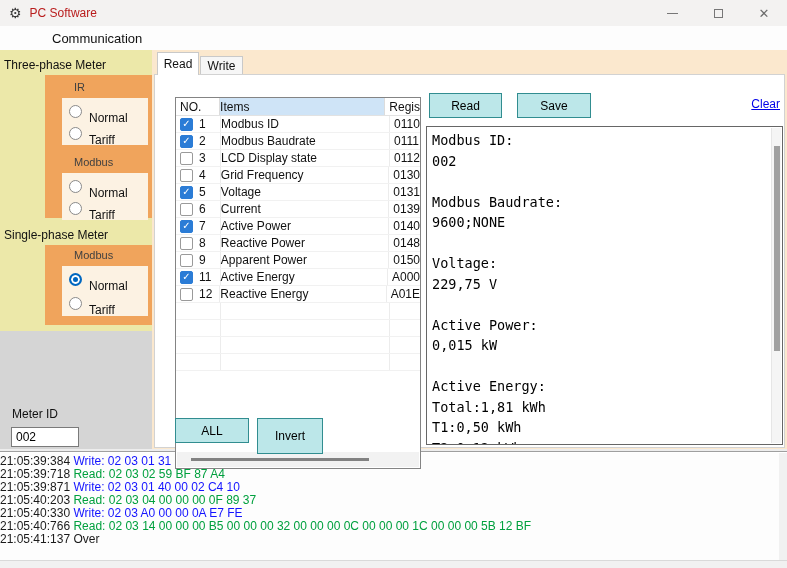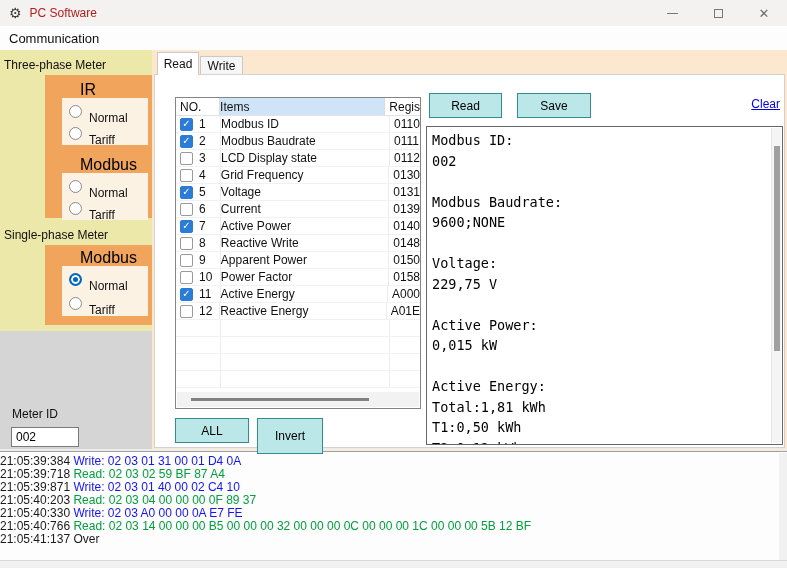--- a/index.html
+++ b/index.html
@@ -13,30 +13,30 @@
   .title-icon { margin-left:9px; font-size:14px; color:#3a3a3a; line-height:1; }
   .title-text { margin-left:8px; font-size:12px; color:#b91c1c; }
   .win-controls { position:absolute; right:0; top:0; height:26px; display:flex; }
   .win-btn { width:46px; height:26px; display:flex; align-items:center; justify-content:center; color:#777; }
   .min-glyph { width:11px; border-top:1px solid #777; }
   .max-glyph { width:9px; height:9px; border:1px solid #777; }
   .close-glyph { font-size:13px; color:#6c6c6c; line-height:1; }
 
   
   .menubar { position:absolute; left:0; top:26px; width:787px; height:24px;
-             background:#fdfdfd; display:flex; align-items:center; }
+             background:#fdfdfd; display:flex; align-items:center;padding-left:43px; }
   .menu-item { padding:0 9px; font-size:13px; color:#101010; }
 
   
   .sidebar { position:absolute; left:0; top:50px; width:152px; height:402px; }
   .sb-khaki { position:absolute; left:0; top:0; width:152px; height:281px; background:#ece8a9; }
   .sb-gray  { position:absolute; left:0; top:281px; width:152px; height:121px; background:#d5d5d5; }
   .sb-title { position:absolute; font-size:12px; color:#111; }
   .orange-panel { position:absolute; left:45px; width:107px; background:#f0a45c; }
-  .group-label { position:absolute; left:35px; font-size:16px; color:#000000; }
+  .group-label { position:absolute; left:29px; font-size:11px; color:#404040; }
   .lightbox { position:absolute; left:17px; width:86px; background:#fcf2e3; }
   .radio-row { display:flex; align-items:center; height:17px; margin:5px 0 0 7px; }
   .radio { width:13px; height:13px; border-radius:50%; border:1px solid #8a8a8a;
            background:#fff; flex:0 0 auto; }
   .radio.checked { border:2px solid #0067c0; background:#0067c0;
                    box-shadow: inset 0 0 0 2px #fff; }
   .radio-label { font-size:12px; color:#111; margin-left:7px;margin-top:12px; }
   .meter-label { position:absolute; left:12px; top:26px; font-size:12px; color:#111; }
   .meter-input { position:absolute; left:11px; top:46px; width:68px; height:20px;
                  border:1px solid #7a7a7a; font-size:12px; padding-left:4px;
@@ -46,21 +46,21 @@
   
   .main { position:absolute; left:152px; top:50px; width:635px; height:402px; background:#fbe8ce; }
   .tab { position:absolute; font-size:12px; color:#111; display:flex; align-items:center;
          justify-content:center; border:1px solid #c9c9c9; border-bottom:none; }
   .tab.active { left:5px; top:2px; width:42px; height:23px; background:#fff; z-index:3; }
   .tab.inactive { left:48px; top:6px; width:43px; height:18px; background:#f6f6f6; z-index:1; }
   .tabpage { position:absolute; left:2px; top:24px; width:631px; height:374px;
              background:#fff; border:1px solid #d2d2d2; z-index:2; }
 
   
-  .dtable { position:absolute; left:20px; top:22px; width:246px; height:312px;
+  .dtable { position:absolute; left:20px; top:22px; width:246px; height:372px;
             border:1px solid #848484; background:#fff; overflow:hidden; }
   .thead { display:flex; height:18px; align-items:center; font-size:12px; color:#111;
            border-bottom:1px solid #e2e2e2; }
   .col-no { width:44px; padding-left:4px; height:100%; display:flex; align-items:center; }
   .col-items { width:170px; padding-left:0; height:100%; display:flex; align-items:center;
                border-left:1px solid #ececec; border-right:1px solid #ececec; }
   .thead .col-items { background:#cfe4f7; border-left:1px solid #dcdcdc; border-right:1px solid #dcdcdc; }
   .col-reg { flex:1; padding-left:4px; height:100%; display:flex; align-items:center; }
   .trow { display:flex; height:17px; align-items:center; font-size:12px; color:#111;
           border-bottom:1px solid #f1f1f1; }
@@ -248,38 +248,30 @@
               <span>7</span>
             </div>
             <div class="col-items">Active Power</div>
             <div class="col-reg">0140</div>
           </div>
           <div class="trow">
             <div class="col-no">
               <span class="cb"></span>
               <span>8</span>
             </div>
-            <div class="col-items">Reactive Write</div>
+            <div class="col-items">Reactive Power</div>
             <div class="col-reg">0148</div>
           </div>
           <div class="trow">
             <div class="col-no">
               <span class="cb"></span>
               <span>9</span>
             </div>
             <div class="col-items">Apparent Power</div>
             <div class="col-reg">0150</div>
-          </div>
-          <div class="trow">
-            <div class="col-no">
-              <span class="cb"></span>
-              <span>10</span>
-            </div>
-            <div class="col-items">Power Factor</div>
-            <div class="col-reg">0158</div>
           </div>
           <div class="trow">
             <div class="col-no">
               <span class="cb checked">✓</span>
               <span>11</span>
             </div>
             <div class="col-items">Active Energy</div>
             <div class="col-reg">A000</div>
           </div>
           <div class="trow">

